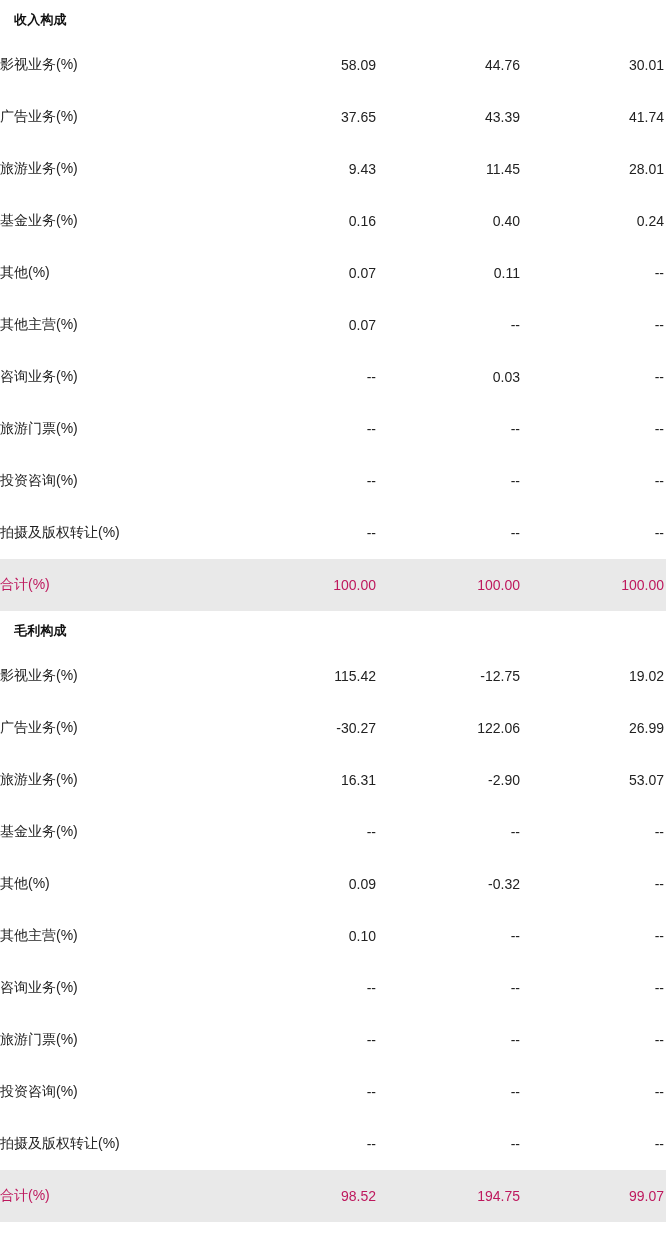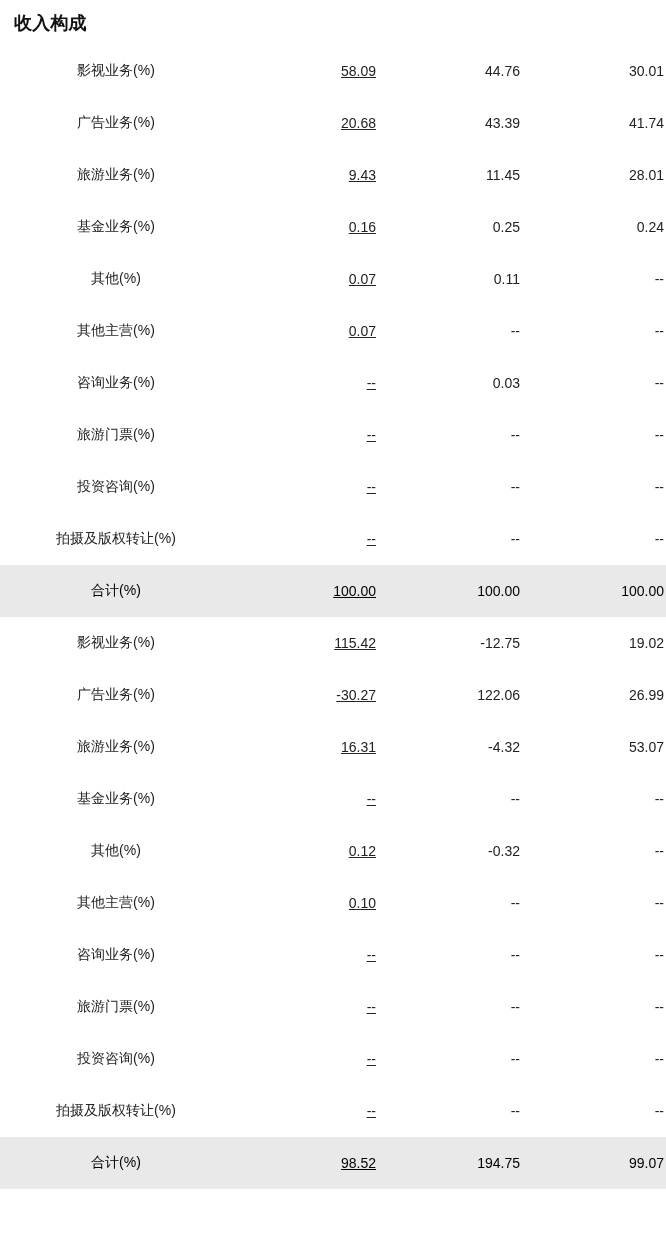--- a/index.html
+++ b/index.html
@@ -12,58 +12,58 @@
     min-height: 1242px;
     font-family: "Liberation Sans", "DejaVu Sans", sans-serif;
     color: #1a1a1a;
     -webkit-font-smoothing: antialiased;
   }
   .page {
     width: 666px;
     position: relative;
   }
   .section-title {
-    font-size: 18px;
+    font-size: 13px;
     font-weight: bold;
     color: #111111;
     padding: 11px 0 10px 14px;
     letter-spacing: 0.2px;
   }
   table.data-table {
     width: 100%;
     border-collapse: collapse;
     table-layout: fixed;
   }
   table.data-table td {
     font-size: 14px;
     color: #222222;
     padding: 0;
     height: 52px;
     vertical-align: middle;
   }
   td.label-cell {
-    text-align: center;
+    text-align: left;
     padding-left: 82px;
     width: 232px;
     color: #1d1d1d;
   }
   td.value-cell {
     text-align: right;
     width: 144px;
     padding-right: 0;
     font-variant-numeric: tabular-nums;
   }
-  td.value-cell.c1 { padding-right: 0; text-decoration: underline; }
+  td.value-cell.c1 { padding-right: 0; }
   td.value-cell.c2 { padding-right: 0; }
   td.value-cell.c3 { padding-right: 14px; }
   tr.total-row {
     background: #e9e9e9;
   }
   tr.total-row td {
-    color: #000000;
+    color: #be185d;
   }
   .bottom-pad {
     height: 6px;
   }
 </style>
 </head>
 <body>
 
 <div class="page">
 
@@ -72,34 +72,34 @@
     <table class="data-table">
       <tbody>
         <tr>
           <td class="label-cell">影视业务(%)</td>
           <td class="value-cell c1">58.09</td>
           <td class="value-cell c2">44.76</td>
           <td class="value-cell c3">30.01</td>
         </tr>
         <tr>
           <td class="label-cell">广告业务(%)</td>
-          <td class="value-cell c1">20.68</td>
+          <td class="value-cell c1">37.65</td>
           <td class="value-cell c2">43.39</td>
           <td class="value-cell c3">41.74</td>
         </tr>
         <tr>
           <td class="label-cell">旅游业务(%)</td>
           <td class="value-cell c1">9.43</td>
           <td class="value-cell c2">11.45</td>
           <td class="value-cell c3">28.01</td>
         </tr>
         <tr>
           <td class="label-cell">基金业务(%)</td>
           <td class="value-cell c1">0.16</td>
-          <td class="value-cell c2">0.25</td>
+          <td class="value-cell c2">0.40</td>
           <td class="value-cell c3">0.24</td>
         </tr>
         <tr>
           <td class="label-cell">其他(%)</td>
           <td class="value-cell c1">0.07</td>
           <td class="value-cell c2">0.11</td>
           <td class="value-cell c3">--</td>
         </tr>
         <tr>
           <td class="label-cell">其他主营(%)</td>
@@ -135,49 +135,50 @@
           <td class="label-cell">合计(%)</td>
           <td class="value-cell c1">100.00</td>
           <td class="value-cell c2">100.00</td>
           <td class="value-cell c3">100.00</td>
         </tr>
       </tbody>
     </table>
   </div>
 
   <div class="section">
+    <div class="section-title">毛利构成</div>
     <table class="data-table">
       <tbody>
         <tr>
           <td class="label-cell">影视业务(%)</td>
           <td class="value-cell c1">115.42</td>
           <td class="value-cell c2">-12.75</td>
           <td class="value-cell c3">19.02</td>
         </tr>
         <tr>
           <td class="label-cell">广告业务(%)</td>
           <td class="value-cell c1">-30.27</td>
           <td class="value-cell c2">122.06</td>
           <td class="value-cell c3">26.99</td>
         </tr>
         <tr>
           <td class="label-cell">旅游业务(%)</td>
           <td class="value-cell c1">16.31</td>
-          <td class="value-cell c2">-4.32</td>
+          <td class="value-cell c2">-2.90</td>
           <td class="value-cell c3">53.07</td>
         </tr>
         <tr>
           <td class="label-cell">基金业务(%)</td>
           <td class="value-cell c1">--</td>
           <td class="value-cell c2">--</td>
           <td class="value-cell c3">--</td>
         </tr>
         <tr>
           <td class="label-cell">其他(%)</td>
-          <td class="value-cell c1">0.12</td>
+          <td class="value-cell c1">0.09</td>
           <td class="value-cell c2">-0.32</td>
           <td class="value-cell c3">--</td>
         </tr>
         <tr>
           <td class="label-cell">其他主营(%)</td>
           <td class="value-cell c1">0.10</td>
           <td class="value-cell c2">--</td>
           <td class="value-cell c3">--</td>
         </tr>
         <tr>

